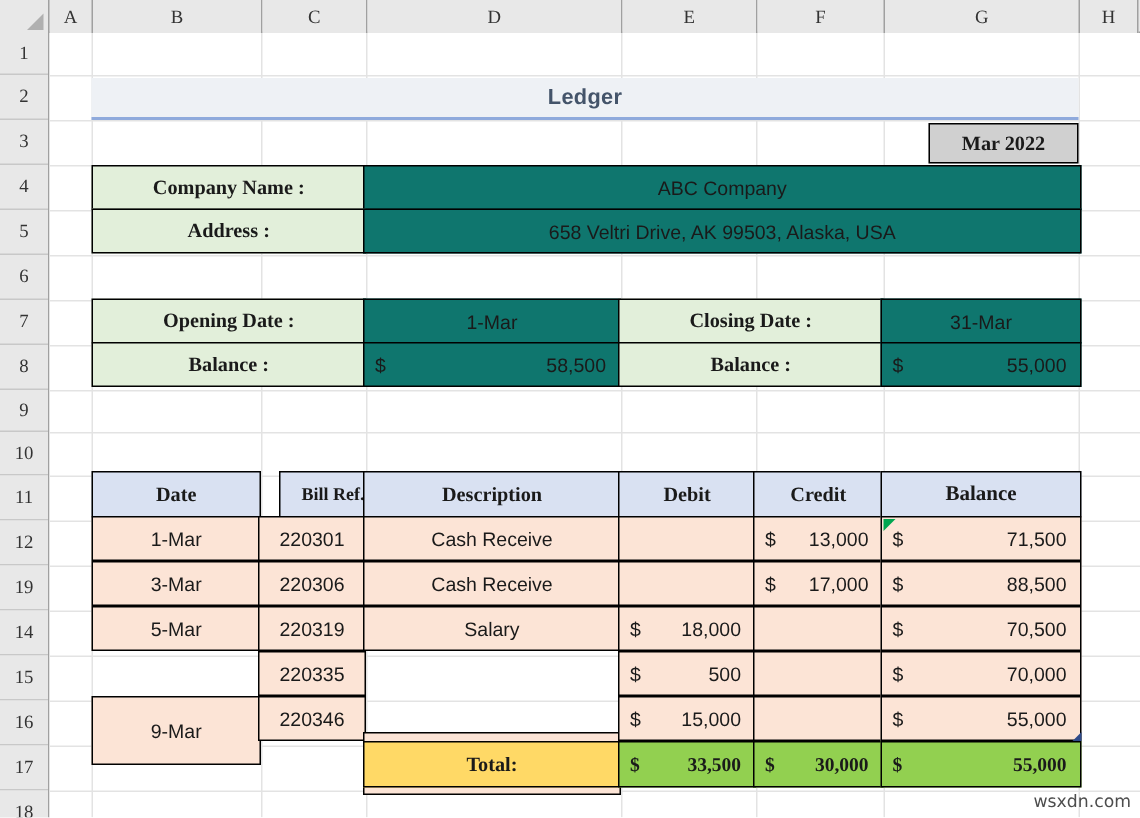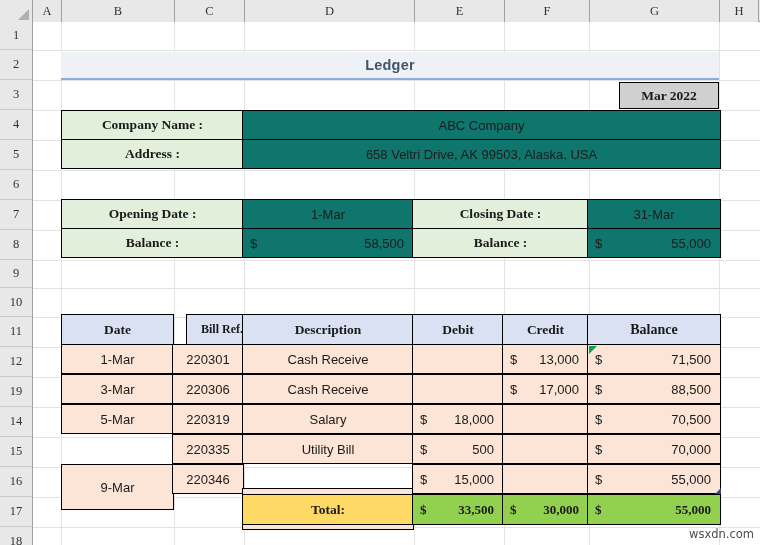--- a/index.html
+++ b/index.html
@@ -322,21 +322,20 @@
     <div class="cur fill-peach bx" style="left:469px; top:382px; width:87px; height:30px;">
       <span class="sym"></span>
       <span class="num"></span>
     </div>
     <div class="cur fill-peach bx" style="left:554px; top:382px; width:134px; height:30px;">
       <span class="sym">$</span>
       <span class="num">70,500</span>
     </div>
 
     <div class="cell c-center fill-peach bx" style="left:139px; top:412px; width:72px; height:30px;">220335</div>
-    <div class="cell c-center fill-peach bx" style="left:209px; top:412px; width:172px; height:30px;">Utility Bill</div>
     <div class="cur fill-peach bx" style="left:379px; top:412px; width:92px; height:30px;">
       <span class="sym">$</span>
       <span class="num">500</span>
     </div>
     <div class="cur fill-peach bx" style="left:469px; top:412px; width:87px; height:30px;">
       <span class="sym"></span>
       <span class="num"></span>
     </div>
     <div class="cur fill-peach bx" style="left:554px; top:412px; width:134px; height:30px;">
       <span class="sym">$</span>

